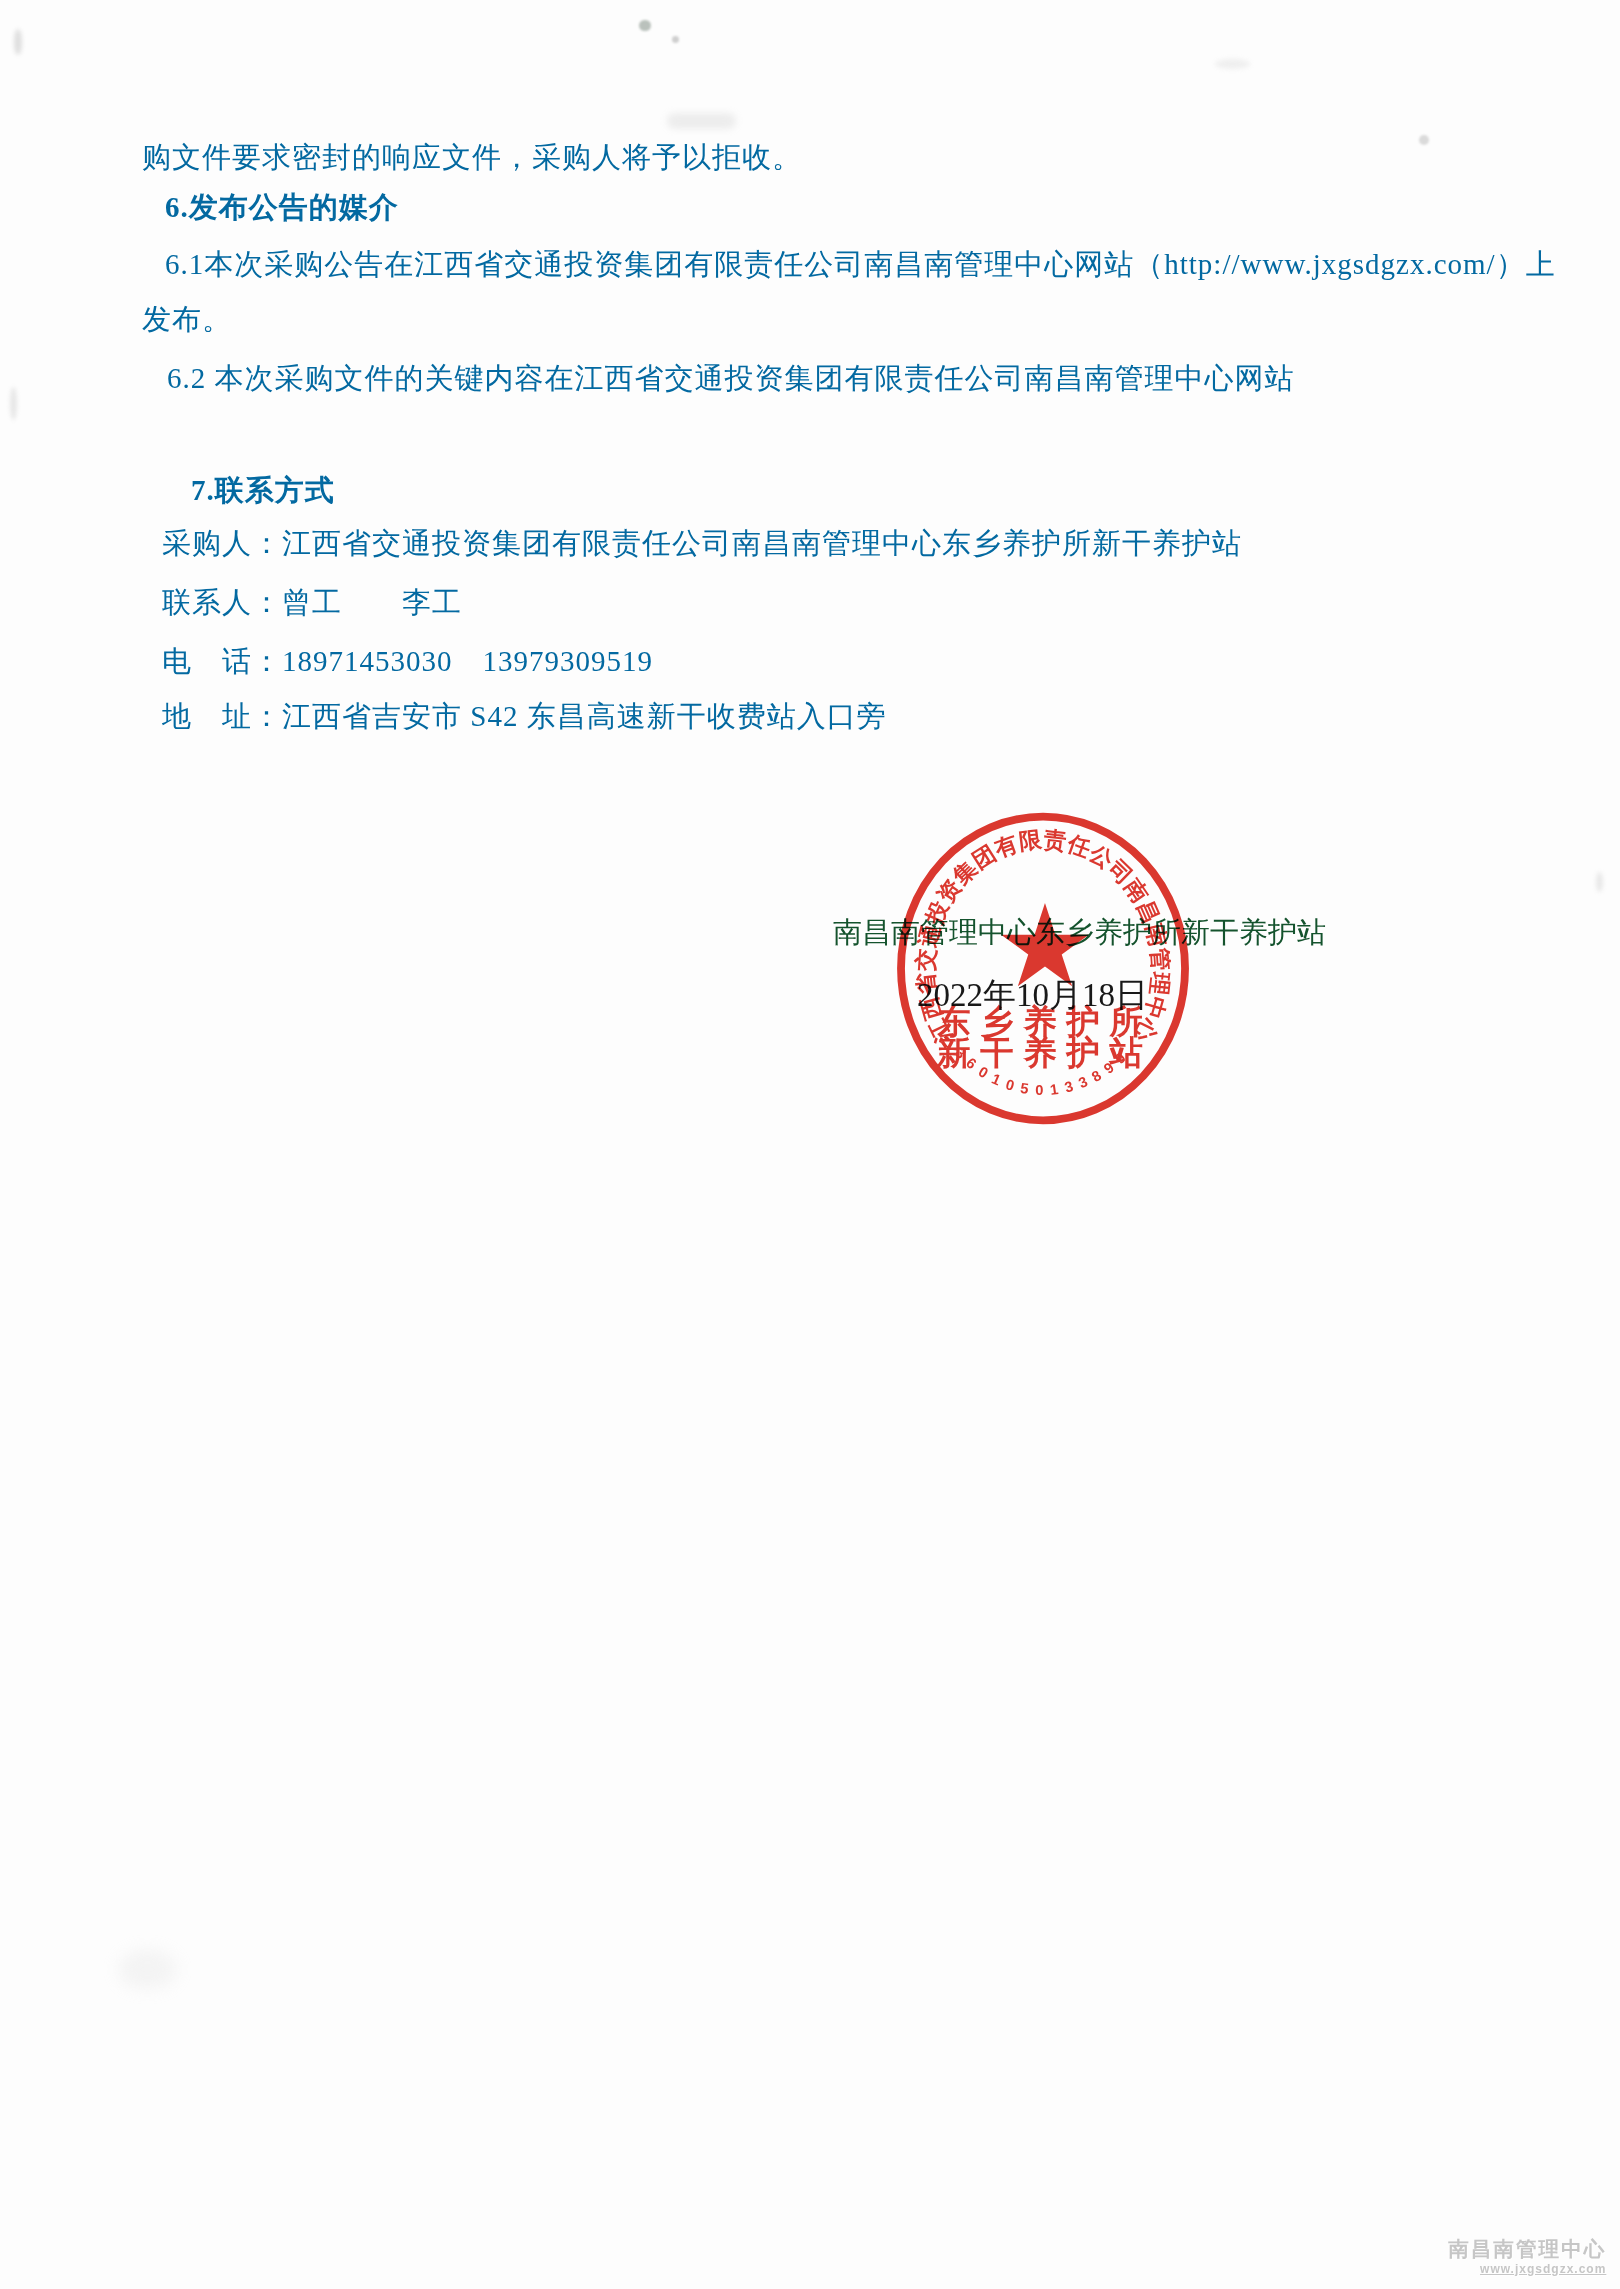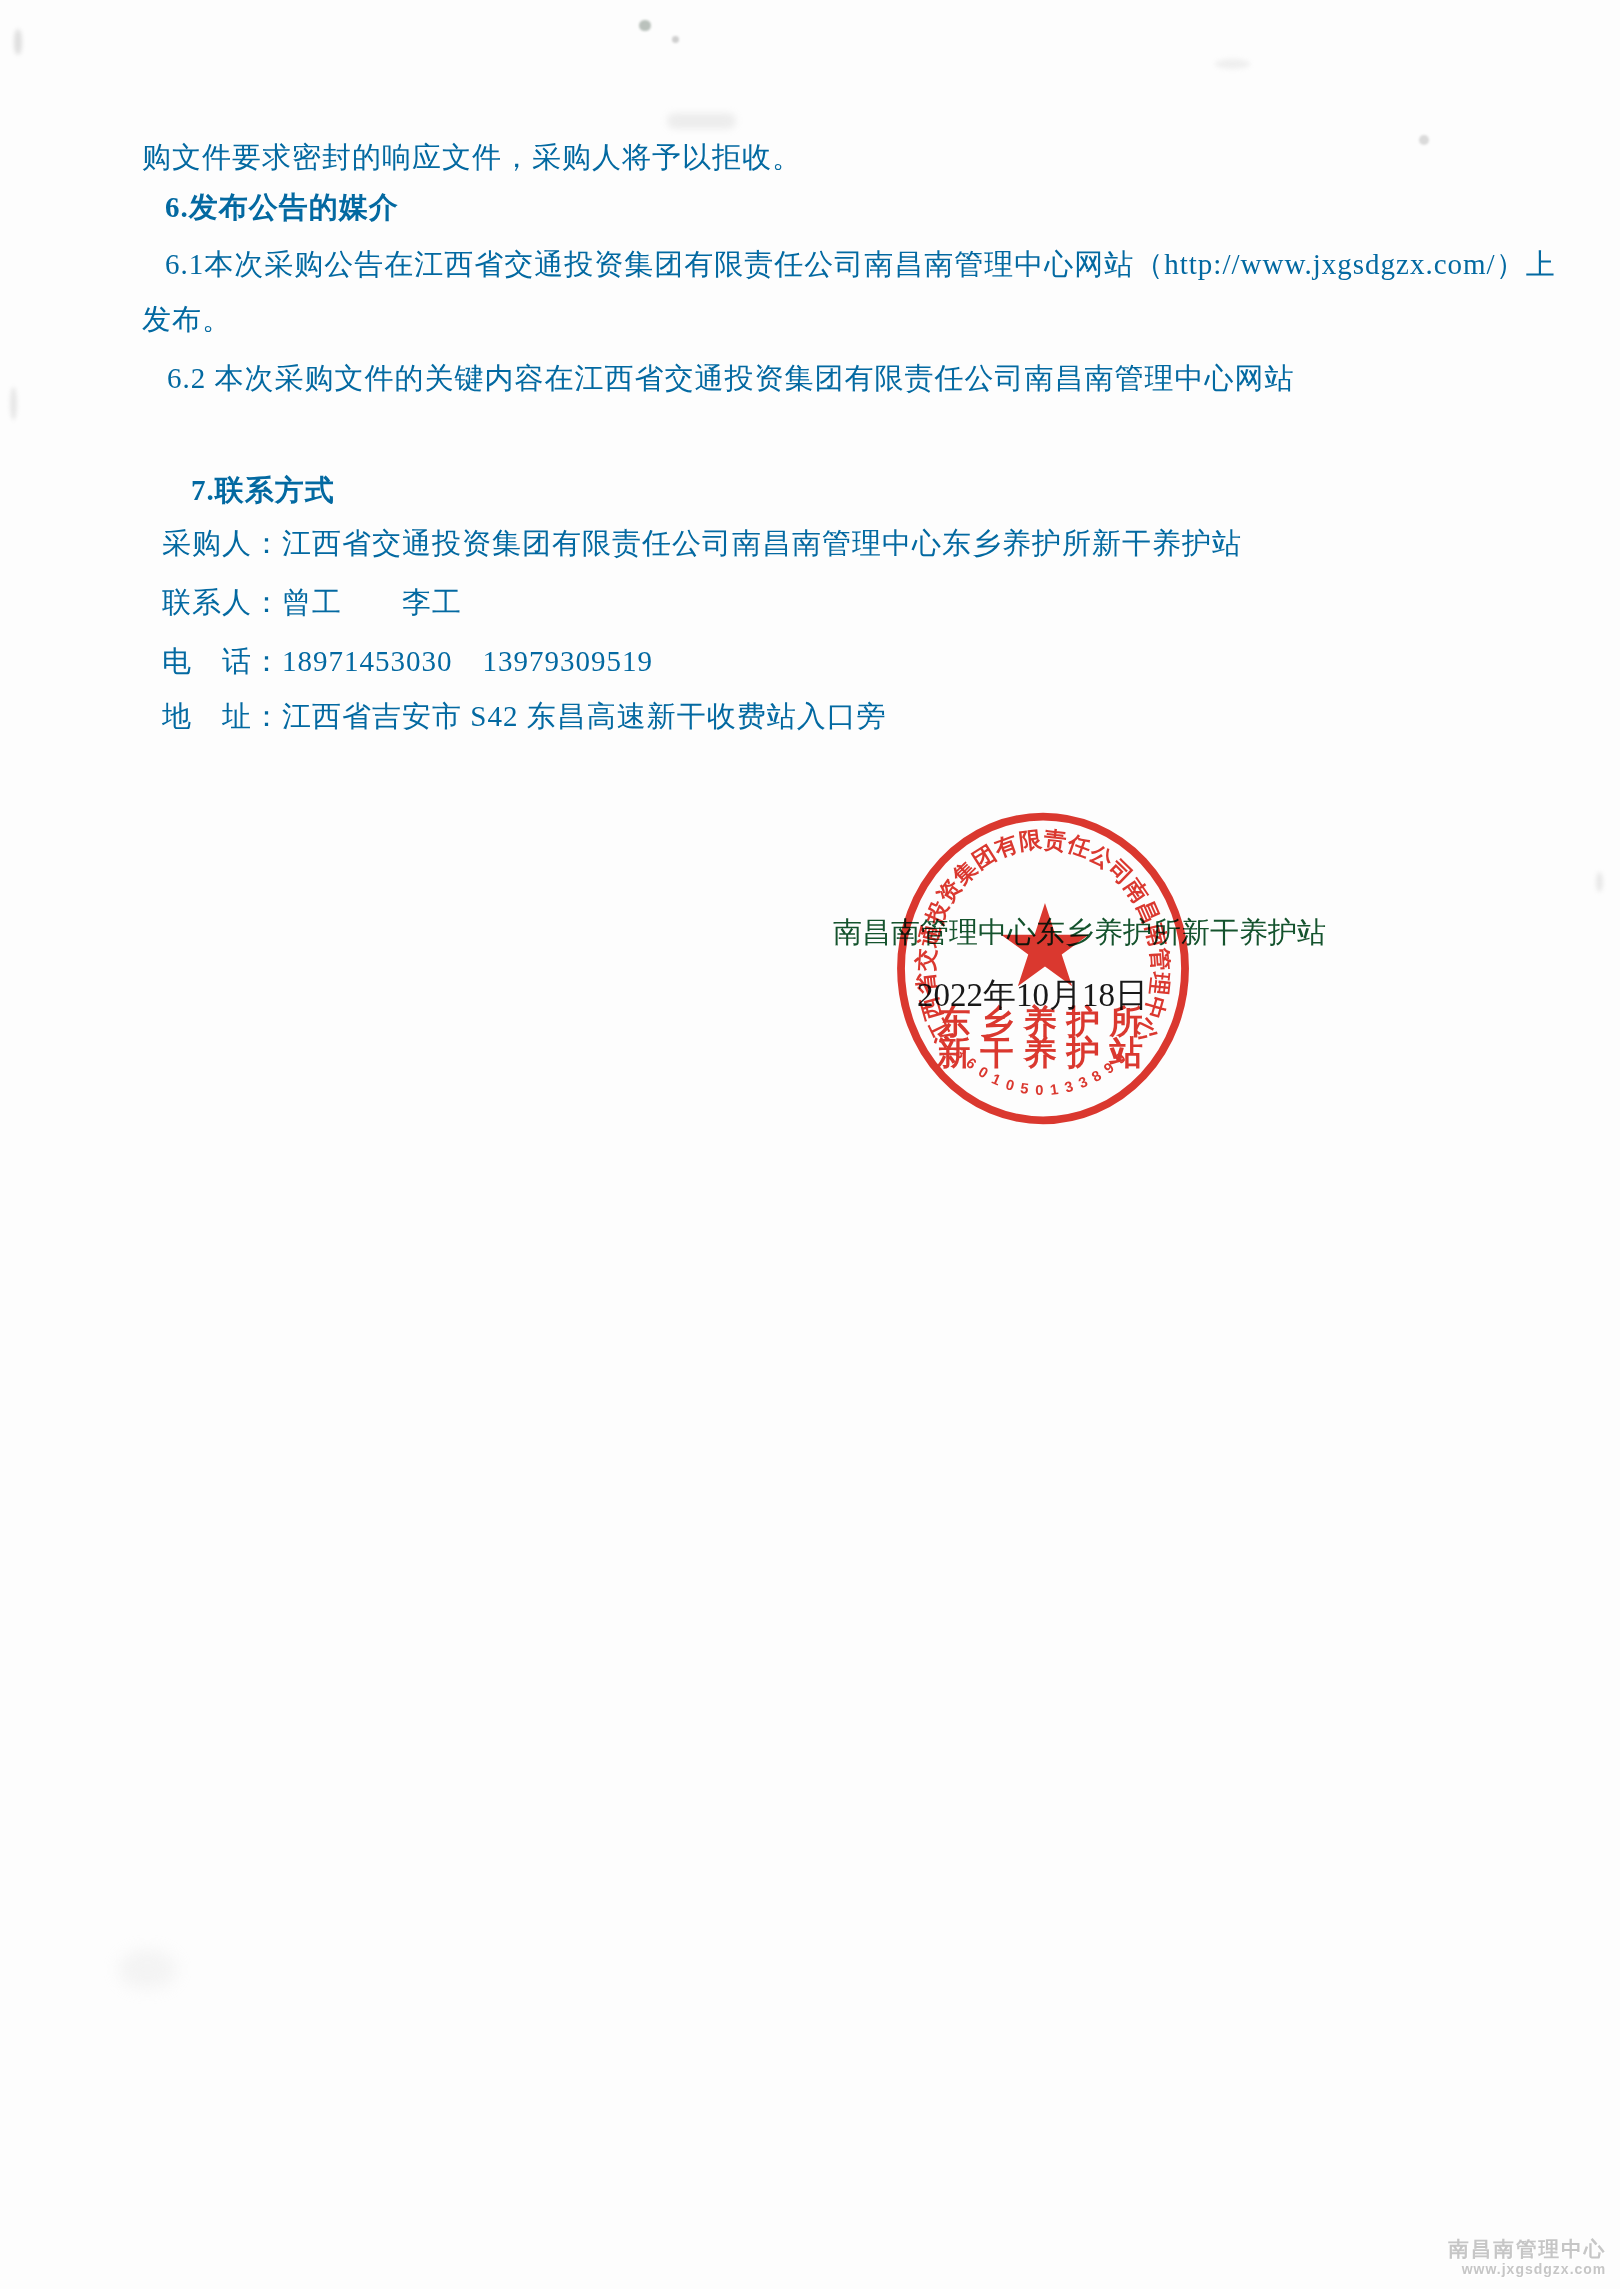--- a/index.html
+++ b/index.html
@@ -56,21 +56,21 @@
 
   
   .watermark {
     position:absolute; right:13.7px; top:2237px;
     text-align:right; z-index:1;
     font-family:"Liberation Sans","DejaVu Sans",sans-serif;
     color:#c6c6c6;
     text-shadow:1px 1px 0 #ffffff;
   }
   .watermark .wm1 { font-size:20.6px; font-weight:700; letter-spacing:2px; line-height:23.5px; }
-  .watermark .wm2 { font-size:14px; font-weight:700; letter-spacing:1px; line-height:16.7px; }
+  .watermark .wm2 { font-size:12px; font-weight:700; letter-spacing:1px; line-height:16.7px;text-decoration:underline; }
 
   
   .speck { position:absolute; border-radius:50%; pointer-events:none; }
   .sp1 { left:639px; top:19.6px;  width:11.8px; height:11.8px; background:#6a7a6e; opacity:.45; filter:blur(1px); }
   .sp2 { left:672px; top:36px;  width:6.9px;  height:6.9px;  background:#8a8a8a; opacity:.4;  filter:blur(1px); }
   .sp3 { left:667px; top:113px; width:69px; height:15.7px; background:#bdbdbd; opacity:.25; filter:blur(3.9px); border-radius:7.8px; }
   .sp4 { left:1419px; top:135px; width:9.8px; height:9.8px; background:#9a9a9a; opacity:.35; filter:blur(1px); }
   .sp5 { left:13.7px;  top:29px;  width:8.8px;  height:25.5px; background:#9a9a9a; opacity:.3;  filter:blur(2px); }
   .sp6 { left:9.8px;  top:387px; width:6.9px;  height:33px; background:#a5a5a5; opacity:.25; filter:blur(2px); }
   .sp7 { left:1596px; top:872px; width:6.9px; height:19.6px; background:#ababab; opacity:.25; filter:blur(2px); }

